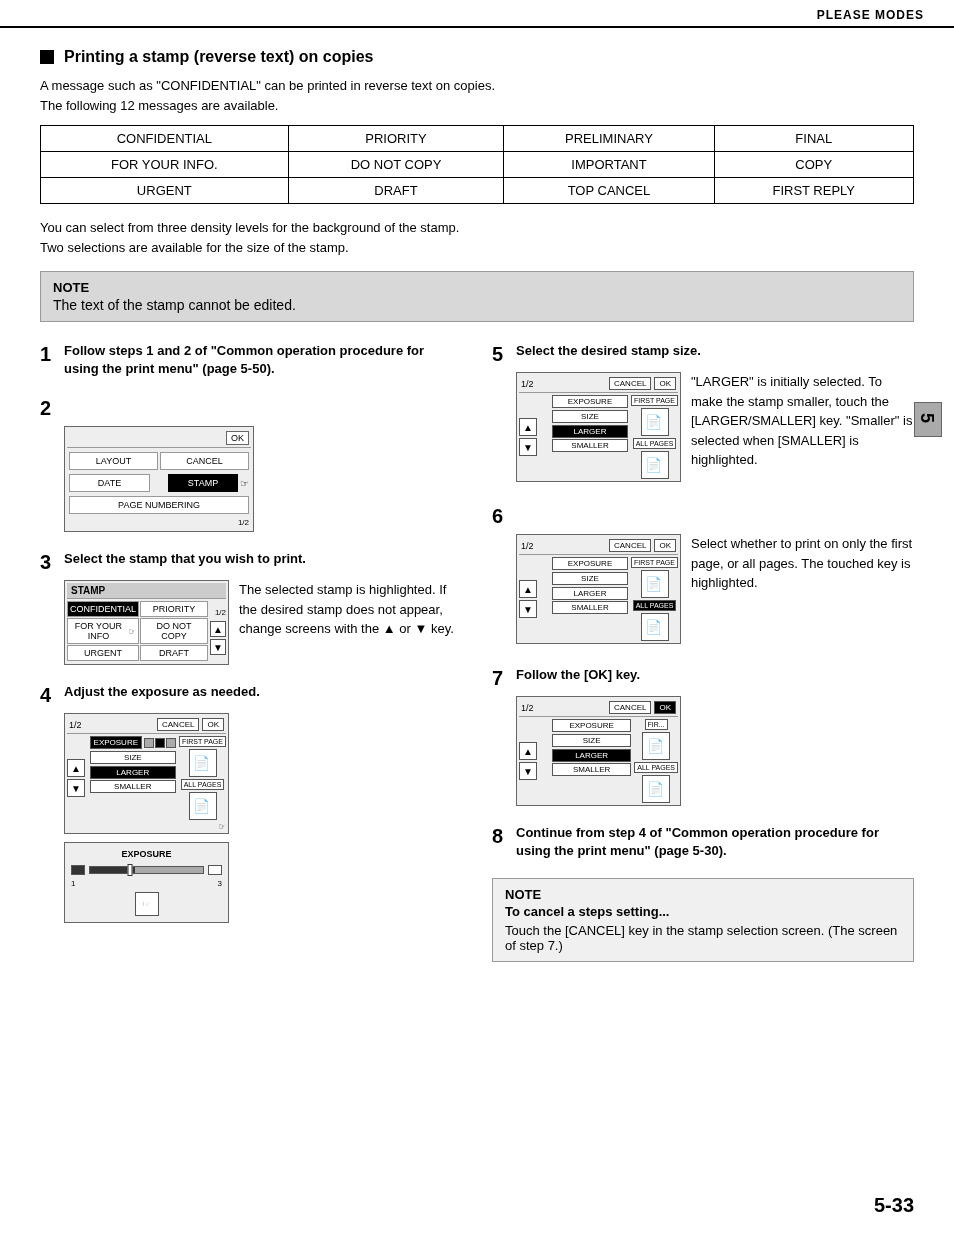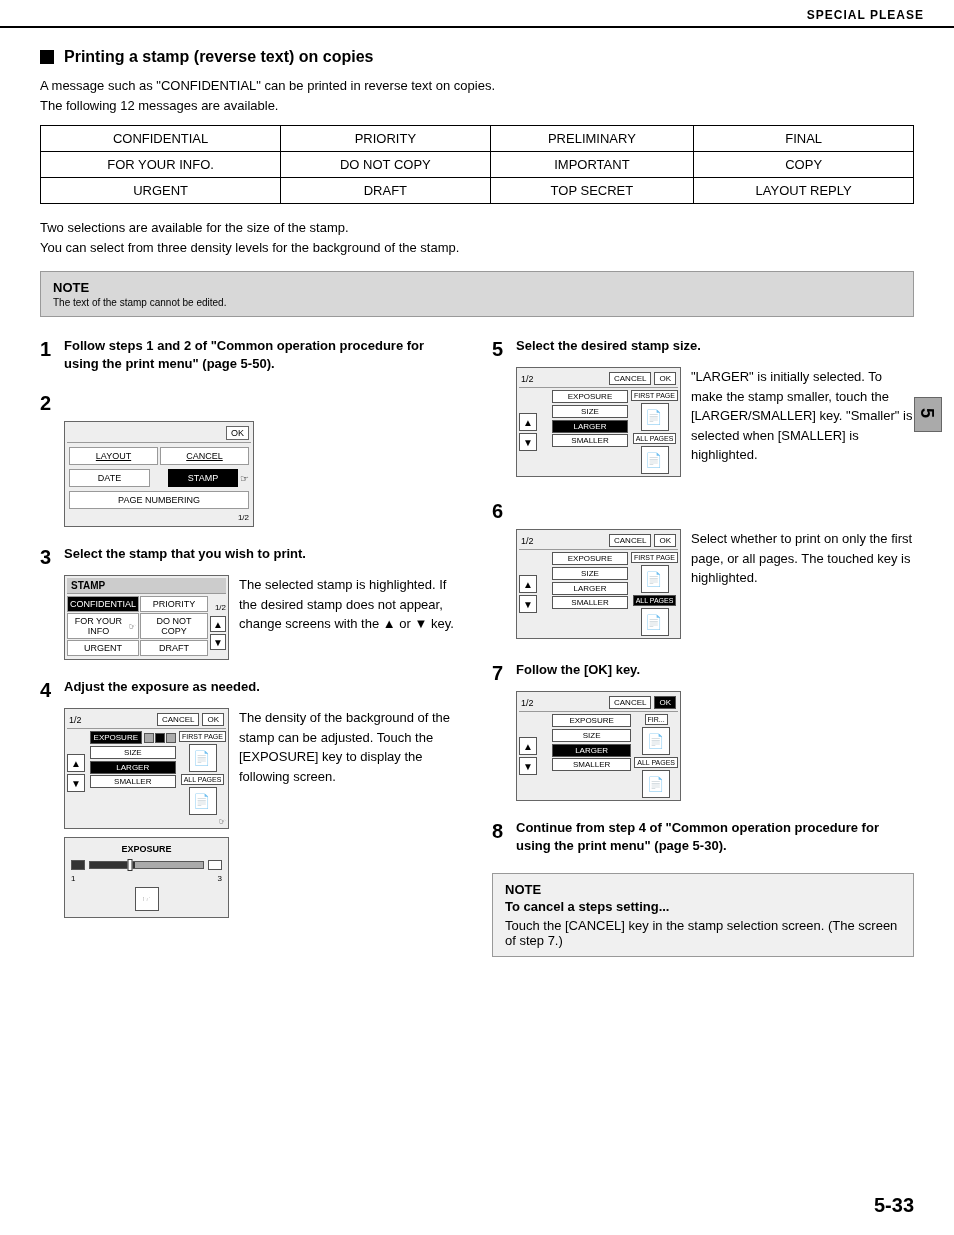--- a/index.html
+++ b/index.html
@@ -83,21 +83,21 @@
       border: 1px solid #999;
       padding: 8px 12px;
       margin-bottom: 20px;
     }
     .note-box .note-title {
       font-weight: bold;
       font-size: 13px;
       margin-bottom: 2px;
     }
     .note-box .note-text {
-      font-size: 10px;
+      font-size: 14px;
     }
 
     
     .two-col {
       display: grid;
       grid-template-columns: 1fr 1fr;
       gap: 0 30px;
     }
 
     
@@ -153,21 +153,21 @@
     .step-pair-text {
       flex: 1;
       font-size: 13px;
       line-height: 1.5;
     }
   </style>
 </head>
 <body>
 
 <div class="header">
-  <span class="header-title">SPECIAL PLEASE</span>
+  <span class="header-title">PLEASE MODES</span>
 </div>
 
 <div class="main">
 
   <div class="section-heading">
     <span class="section-heading-square"></span>
     <span>Printing a stamp (reverse text) on copies</span>
   </div>
 
   <div class="intro-text">
@@ -185,29 +185,29 @@
         </tr>
         <tr>
           <td>FOR YOUR INFO.</td>
           <td>DO NOT COPY</td>
           <td>IMPORTANT</td>
           <td>COPY</td>
         </tr>
         <tr>
           <td>URGENT</td>
           <td>DRAFT</td>
-          <td>TOP SECRET</td>
-          <td>LAYOUT REPLY</td>
+          <td>TOP CANCEL</td>
+          <td>FIRST REPLY</td>
         </tr>
       </tbody>
   </table>
 
   <div class="density-text">
+    <div>You can select from three density levels for the background of the stamp.</div>
     <div>Two selections are available for the size of the stamp.</div>
-    <div>You can select from three density levels for the background of the stamp.</div>
   </div>
 
   <div class="note-box">
     <div class="note-title">NOTE</div>
     <div class="note-text">The text of the stamp cannot be edited.</div>
   </div>
 
   <div class="two-col">
 
     <div class="col-left">
@@ -222,21 +222,21 @@
       <div class="step">
         <div class="step-header">
           <span class="step-number">2</span>
         </div>
 
         <div style="margin-left:24px;">
           <div style="width:190px; border:1px solid #666; background:#eee; padding:2px; font-size:9px;">
             <div style="display:flex; justify-content:flex-end; gap:4px; padding:2px; border-bottom:1px solid #999; margin-bottom:2px;">
               <span style="border:1px solid #666; background:#fff; padding:1px 4px; font-size:9px;">OK</span>
             </div>
-            <div style="display:grid; grid-template-columns:1fr 1fr; gap:2px; padding:2px;text-decoration:underline;">
+            <div style="display:grid; grid-template-columns:1fr 1fr; gap:2px; padding:2px;">
               <div style="border:1px solid #999; background:#fff; padding:3px; font-size:9px; text-align:center;">LAYOUT</div>
               <div style="border:1px solid #999; background:#fff; padding:3px; font-size:9px; text-align:center;">CANCEL</div>
             </div>
             <div style="display:grid; grid-template-columns:1fr 1fr; gap:18px; padding:2px; align-items:center;">
               <div style="border:1px solid #999; background:#fff; padding:3px; font-size:9px; text-align:center;">DATE</div>
               <div style="display:flex; align-items:center; gap:2px;">
                 <div style="border:1px solid #000; background:#000; color:#fff; padding:3px; font-size:9px; text-align:center; flex:1;">STAMP</div>
                 <span style="font-size:10px;">☞</span>
               </div>
             </div>
@@ -321,21 +321,20 @@
                 <div style="display:flex; flex-direction:column; gap:2px; align-items:center; justify-content:flex-start;">
                   <div style="border:1px solid #555; background:#fff; font-size:7px; padding:1px 2px; text-align:center; white-space:nowrap;">FIRST PAGE</div>
                   <div style="border:1px solid #555; background:#fff; width:28px; height:28px; display:flex; align-items:center; justify-content:center; font-size:14px;">📄</div>
                   <div style="border:1px solid #555; background:#fff; font-size:7px; padding:1px 2px; text-align:center; white-space:nowrap;">ALL PAGES</div>
                   <div style="border:1px solid #555; background:#fff; width:28px; height:28px; display:flex; align-items:center; justify-content:center; font-size:14px;">📄</div>
                 </div>
               </div>
               <div style="text-align:right; font-size:8px; margin-top:2px;">☞</div>
             </div>
           </div>
-          <div class="step-pair-text">The density of the background of the stamp can be adjusted. Touch the [EXPOSURE] key to display the following screen.</div>
         </div>
 
         <div style="margin-left:24px; display:flex; gap:10px; align-items:flex-start; margin-top:4px;">
           <div style="width:165px; border:1px solid #666; background:#eee; font-size:9px; padding:6px; flex-shrink:0;">
             <div style="font-weight:bold; text-align:center; margin-bottom:6px; font-size:9px;">EXPOSURE</div>
             <div style="display:flex; align-items:center; gap:4px; margin-bottom:4px;">
               <div style="border:1px solid #555; background:#333; width:14px; height:10px;"></div>
               <div style="flex:1; height:8px; background: linear-gradient(to right, #333 40%, #aaa 40%); border:1px solid #555; position:relative;">
                 <div style="position:absolute; left:35%; top:50%; transform:translate(-50%,-50%); width:5px; height:12px; background:#fff; border:1px solid #333;"></div>
               </div>

